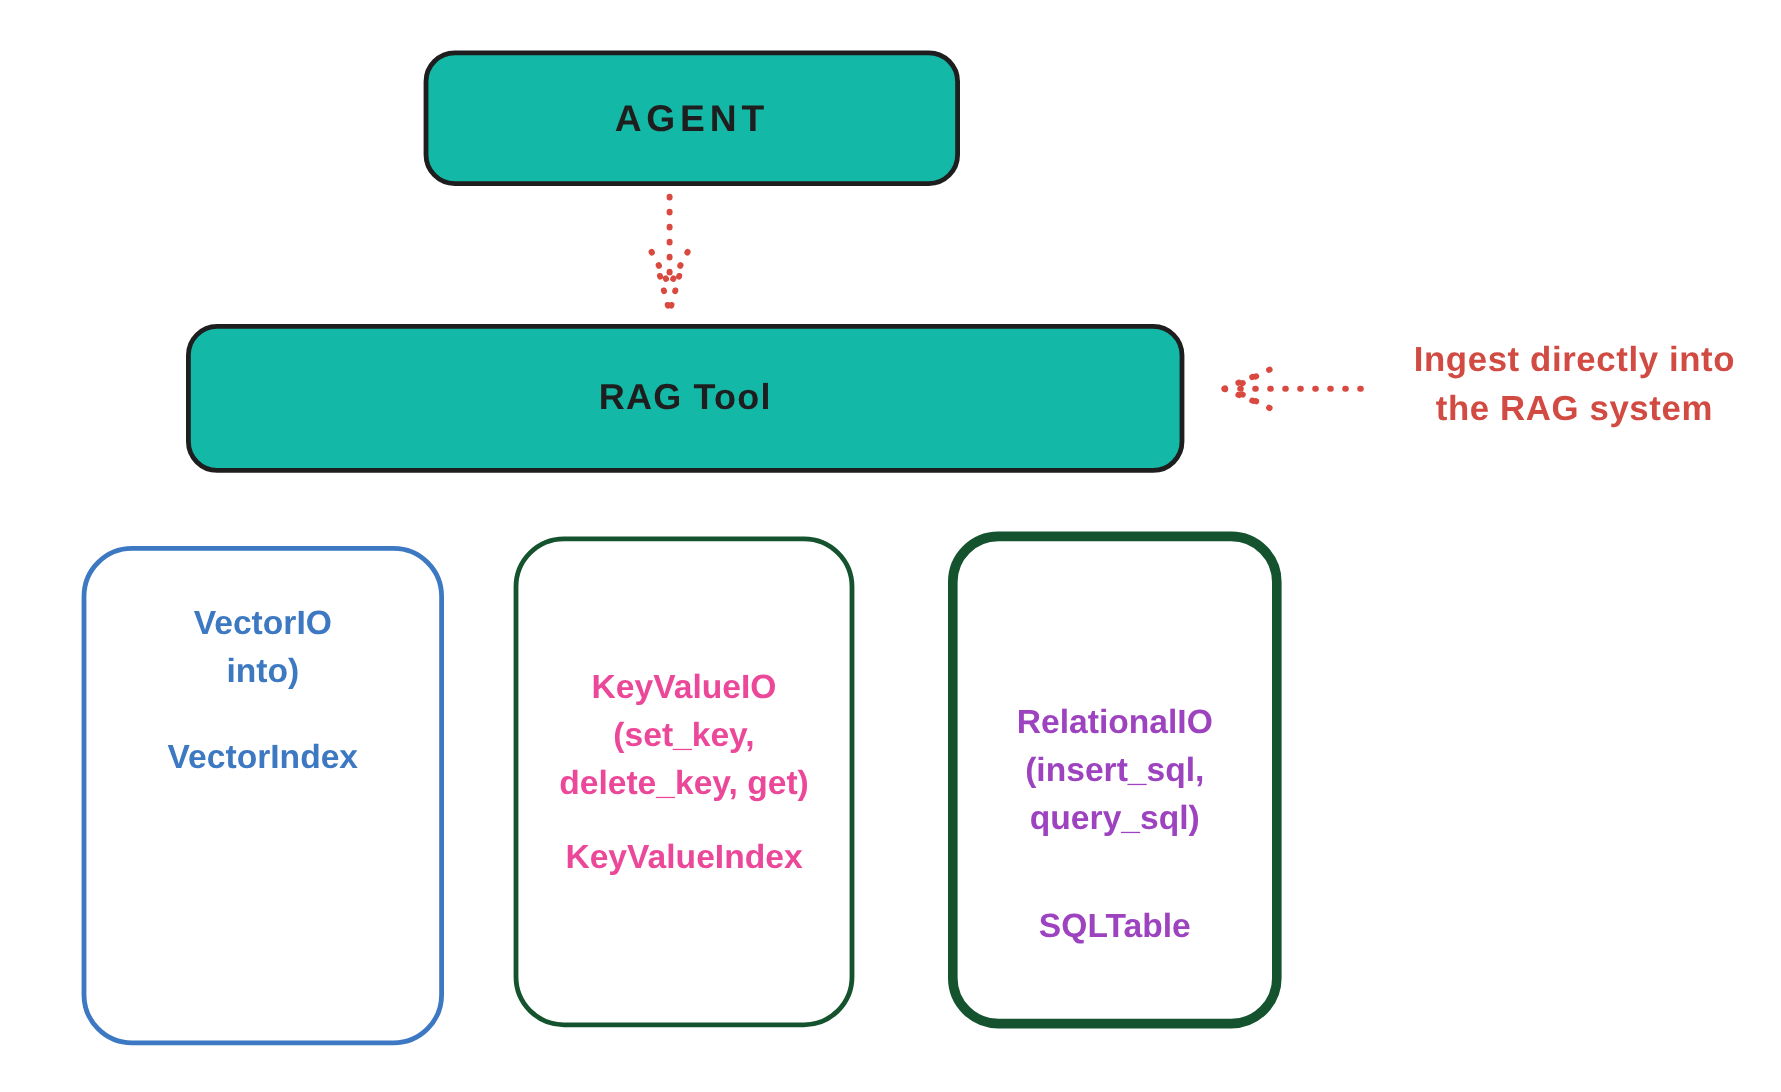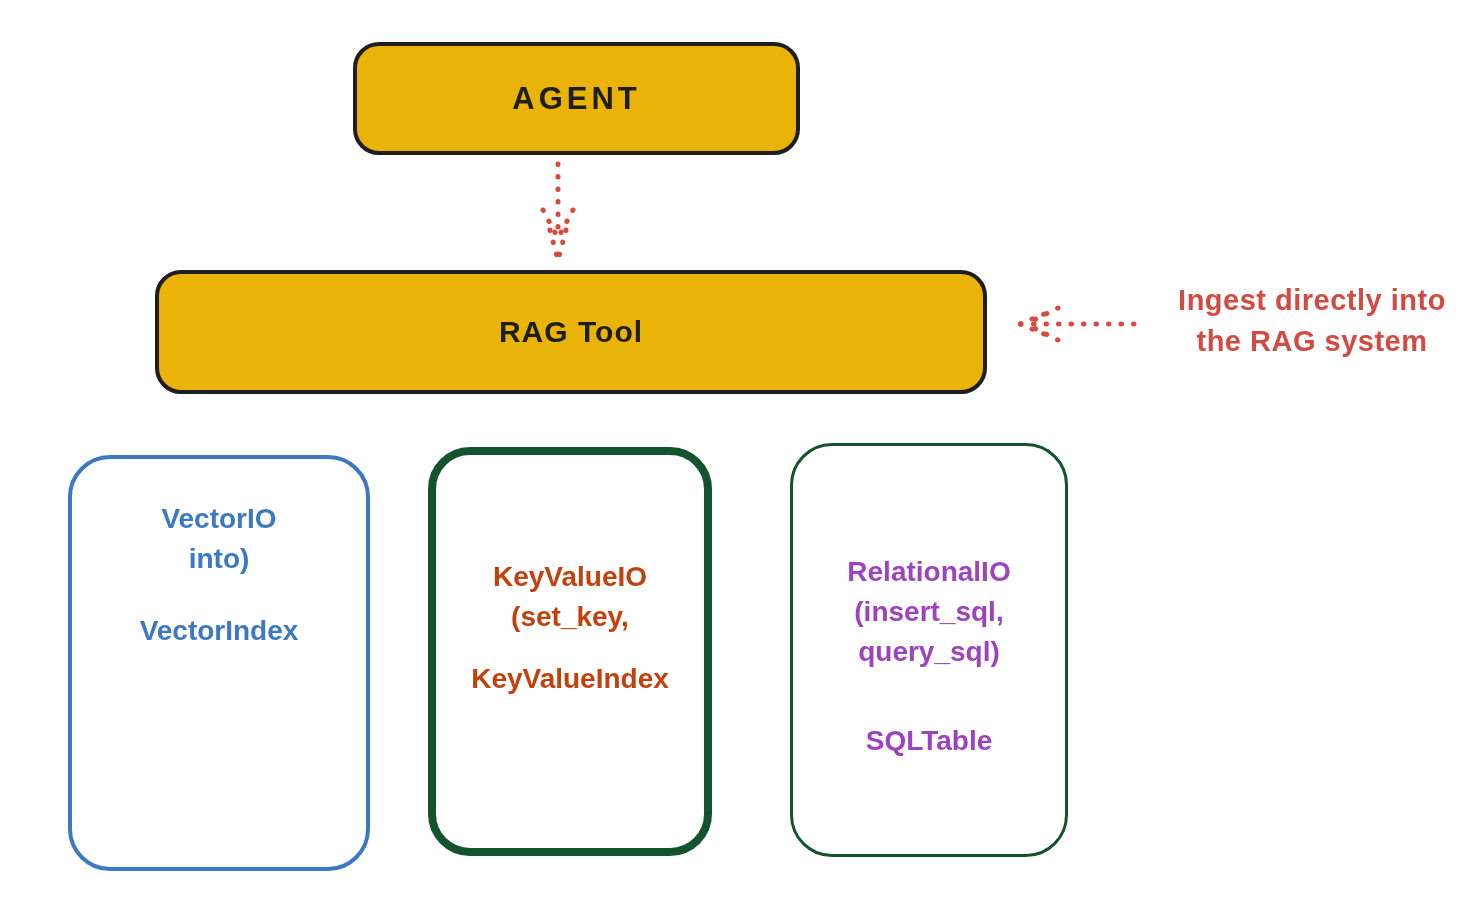--- a/index.html
+++ b/index.html
@@ -14,21 +14,21 @@
     height: 910px;
     background: #ffffff;
     overflow: hidden;
   }
   .node {
     position: absolute;
     box-sizing: border-box;
     display: flex;
     align-items: center;
     justify-content: center;
-    background: #eab308;
+    background: #14b8a6;
   }
   .agent-box {
     left: 353px; top: 42px;
     width: 447px; height: 113px;
     border: 4px solid #1e1e1e;
     border-radius: 26px;
   }
   .agent-box .label {
     font-size: 31px;
     font-weight: 700;
@@ -88,31 +88,32 @@
     left: 68px; top: 455px;
     width: 302px; height: 416px;
     border: 4px solid #3d78c2;
     color: #3d78c2;
     padding-top: 40px;
   }
   .vector-box .index-label { margin-top: 36px; }
   .keyvalue-box {
     left: 428px; top: 447px;
     width: 284px; height: 409px;
-    border: 8px solid #14532d;
-    color: #c2410c;
+    border: 4px solid #14532d;
+    color: #ec4899;
     padding-top: 102px;
   }
   .keyvalue-box .index-label { margin-top: 26px; }
   .relational-box {
     left: 790px; top: 443px;
     width: 278px; height: 414px;
-    border: 3px solid #14532d;
+    border: 8px solid #14532d;
     color: #9d43c0;
-    padding-top: 106px;
+    padding-top: 70px;
+    justify-content: center;
   }
   .relational-box .index-label { margin-top: 54px; }
 
   .dotted-stroke {
     fill: none;
     stroke: #d9493f;
     stroke-width: 5;
     stroke-linecap: round;
     stroke-dasharray: 0.5 12;
   }
@@ -153,20 +154,21 @@
 
   <div class="storage-box vector-box">
     <div class="io-line">VectorIO</div>
     <div class="io-line">into)</div>
     <div class="index-label">VectorIndex</div>
   </div>
 
   <div class="storage-box keyvalue-box">
     <div class="io-line">KeyValueIO</div>
     <div class="io-line">(set_key,</div>
+    <div class="io-line">delete_key, get)</div>
     <div class="index-label">KeyValueIndex</div>
   </div>
 
   <div class="storage-box relational-box">
     <div class="io-line">RelationalIO</div>
     <div class="io-line">(insert_sql,</div>
     <div class="io-line">query_sql)</div>
     <div class="index-label">SQLTable</div>
   </div>
 

